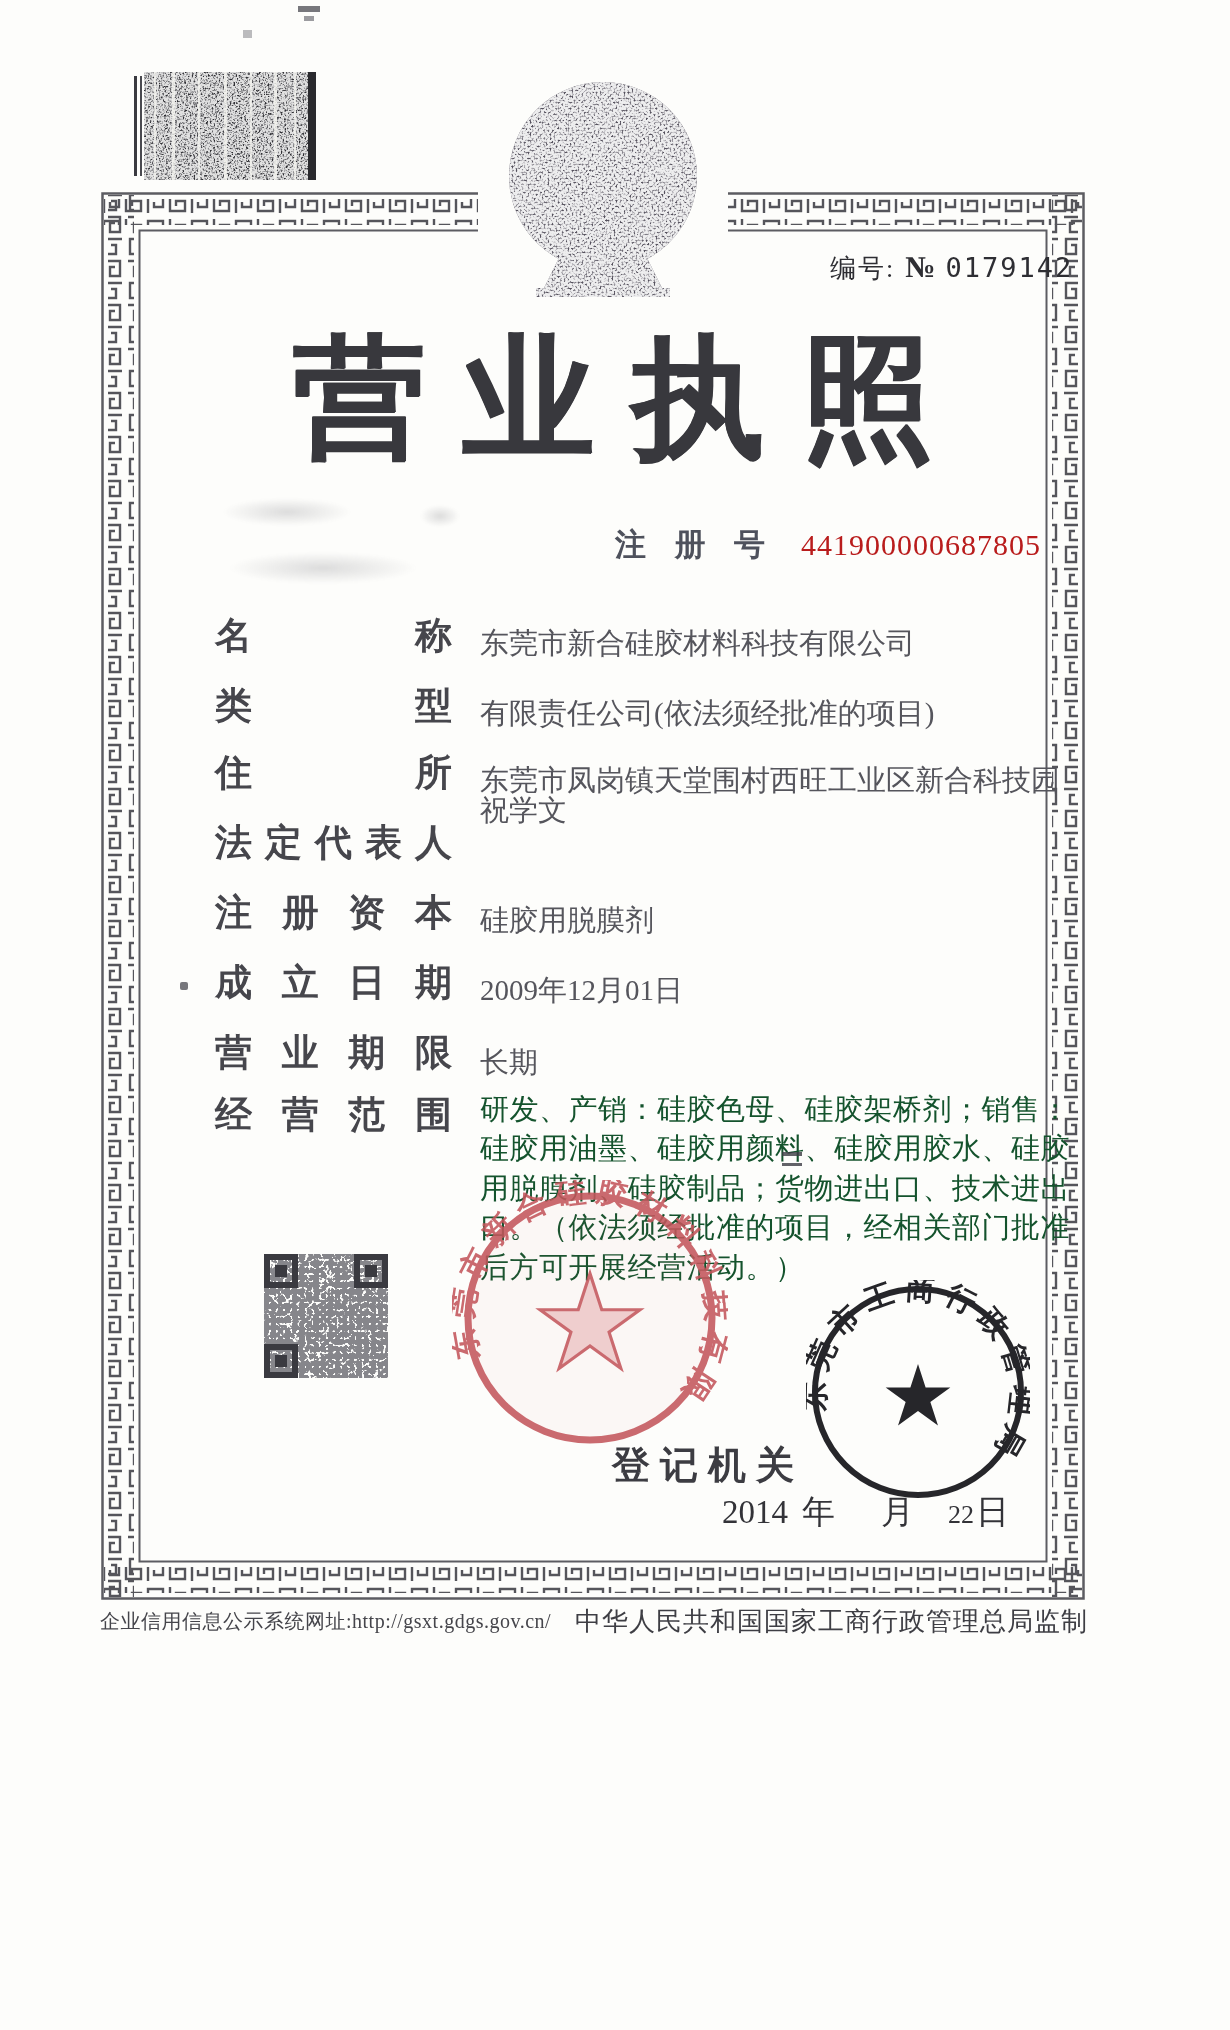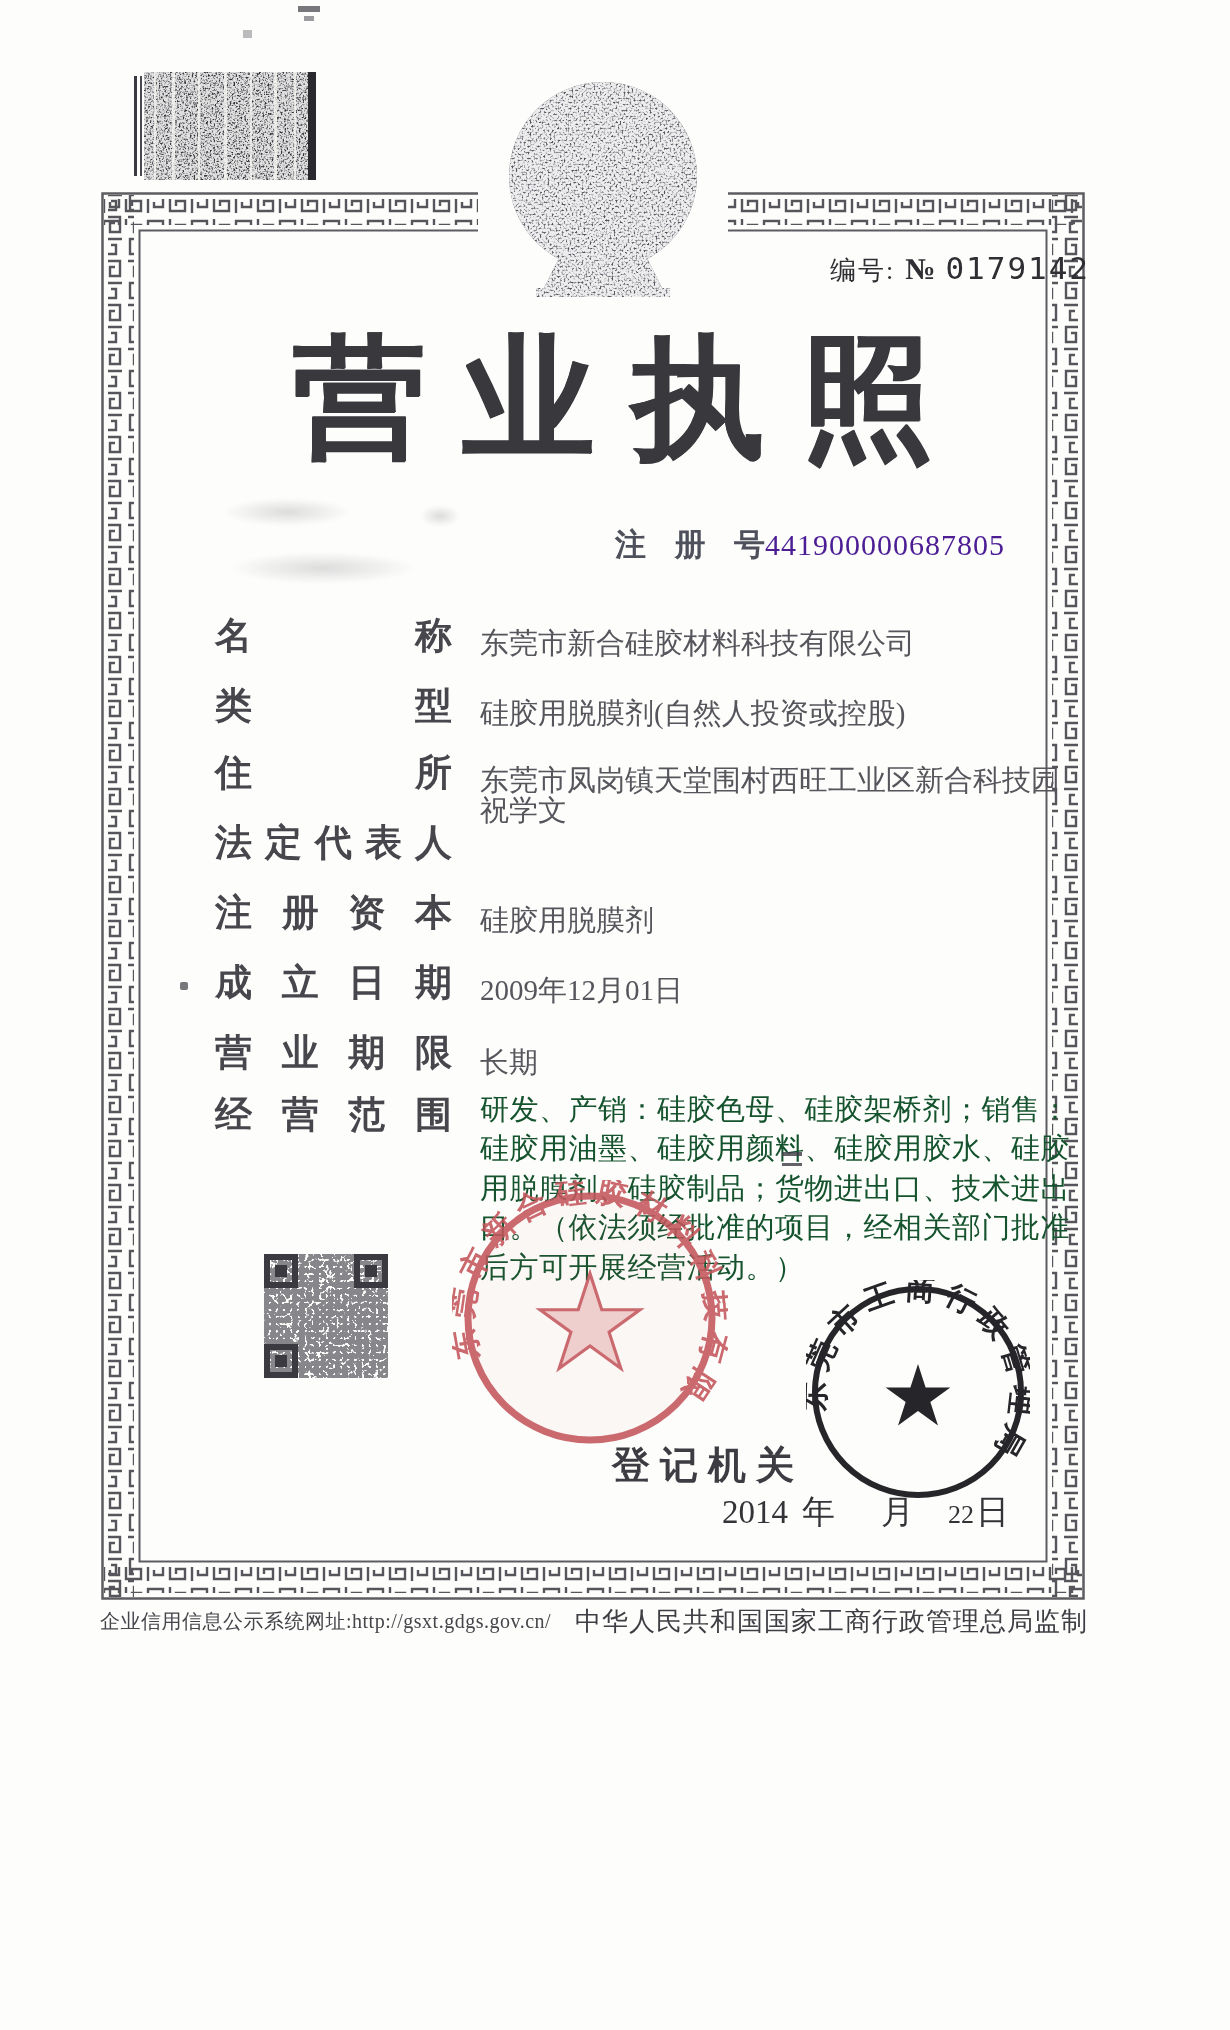--- a/index.html
+++ b/index.html
@@ -11,33 +11,33 @@
   #border-frame{left:101px;top:192px;z-index:1;}
 
   
   #barcode{left:132px;top:70px;z-index:2;}
   #emblem-backdrop{left:478px;top:66px;width:250px;height:252px;background:#fdfdfb;z-index:2;}
   #emblem{left:498px;top:76px;z-index:3;}
 
   #serial-line{left:830px;top:250px;width:252px;z-index:3;color:#2e2e33;
       font-size:26px;letter-spacing:2px;white-space:nowrap;}
   #serial-line .no-mark{font-weight:bold;font-size:30px;font-family:"Liberation Serif",serif;margin:0 8px 0 10px;}
-  #serial-line .digits{font-family:"DejaVu Sans Mono",monospace;font-size:31px;letter-spacing:2px;}
+  #serial-line .digits{font-family:"DejaVu Sans Mono",monospace;font-size:27px;letter-spacing:2px;}
 
   
   #license-title{left:293px;top:332px;width:640px;height:170px;z-index:3;
       font-family:"Liberation Sans","DejaVu Sans",sans-serif;
       font-size:132px;font-weight:900;color:#38383d;line-height:1;
       text-shadow:1px 0 0 #38383d,0 1px 0 #38383d;}
   .char-spread{display:flex;justify-content:space-between;}
 
   
   #regno-line{left:615px;top:524px;z-index:3;display:flex;align-items:baseline;}
   #regno-label{width:150px;font-size:31px;color:#4e515c;font-weight:600;}
-  #regno-value{font-size:30px;color:#4c1d95;letter-spacing:1px;
+  #regno-value{margin-left:36px;font-size:30px;color:#b91c1c;letter-spacing:1px;
       font-family:"Liberation Serif",serif;}
 
   
   .flabel{position:absolute;left:215px;width:237px;display:flex;justify-content:space-between;
       font-size:37px;font-weight:600;color:#46464c;z-index:3;line-height:1.1;}
   .fvalue{position:absolute;left:480px;font-size:29px;color:#55555c;z-index:3;white-space:nowrap;}
   #scope-value{white-space:normal;width:592px;font-size:29px;line-height:1.36;
       color:#14532d;letter-spacing:0.5px;}
 
   
@@ -156,21 +156,21 @@
 <div class="flabel" style="top:616px">
     <span>名</span>
     <span>称</span>
   </div>
 <div class="fvalue" style="top:624px">东莞市新合硅胶材料科技有限公司</div>
 
 <div class="flabel" style="top:686px">
     <span>类</span>
     <span>型</span>
   </div>
-<div class="fvalue" style="top:694px">硅胶用脱膜剂(自然人投资或控股)</div>
+<div class="fvalue" style="top:694px">有限责任公司(依法须经批准的项目)</div>
 
 <div class="flabel" style="top:753px">
     <span>住</span>
     <span>所</span>
   </div>
 <div class="fvalue" style="top:761px">东莞市凤岗镇天堂围村西旺工业区新合科技园</div>
 
 <div class="flabel" style="top:823px">
     <span>法</span>
     <span>定</span>

